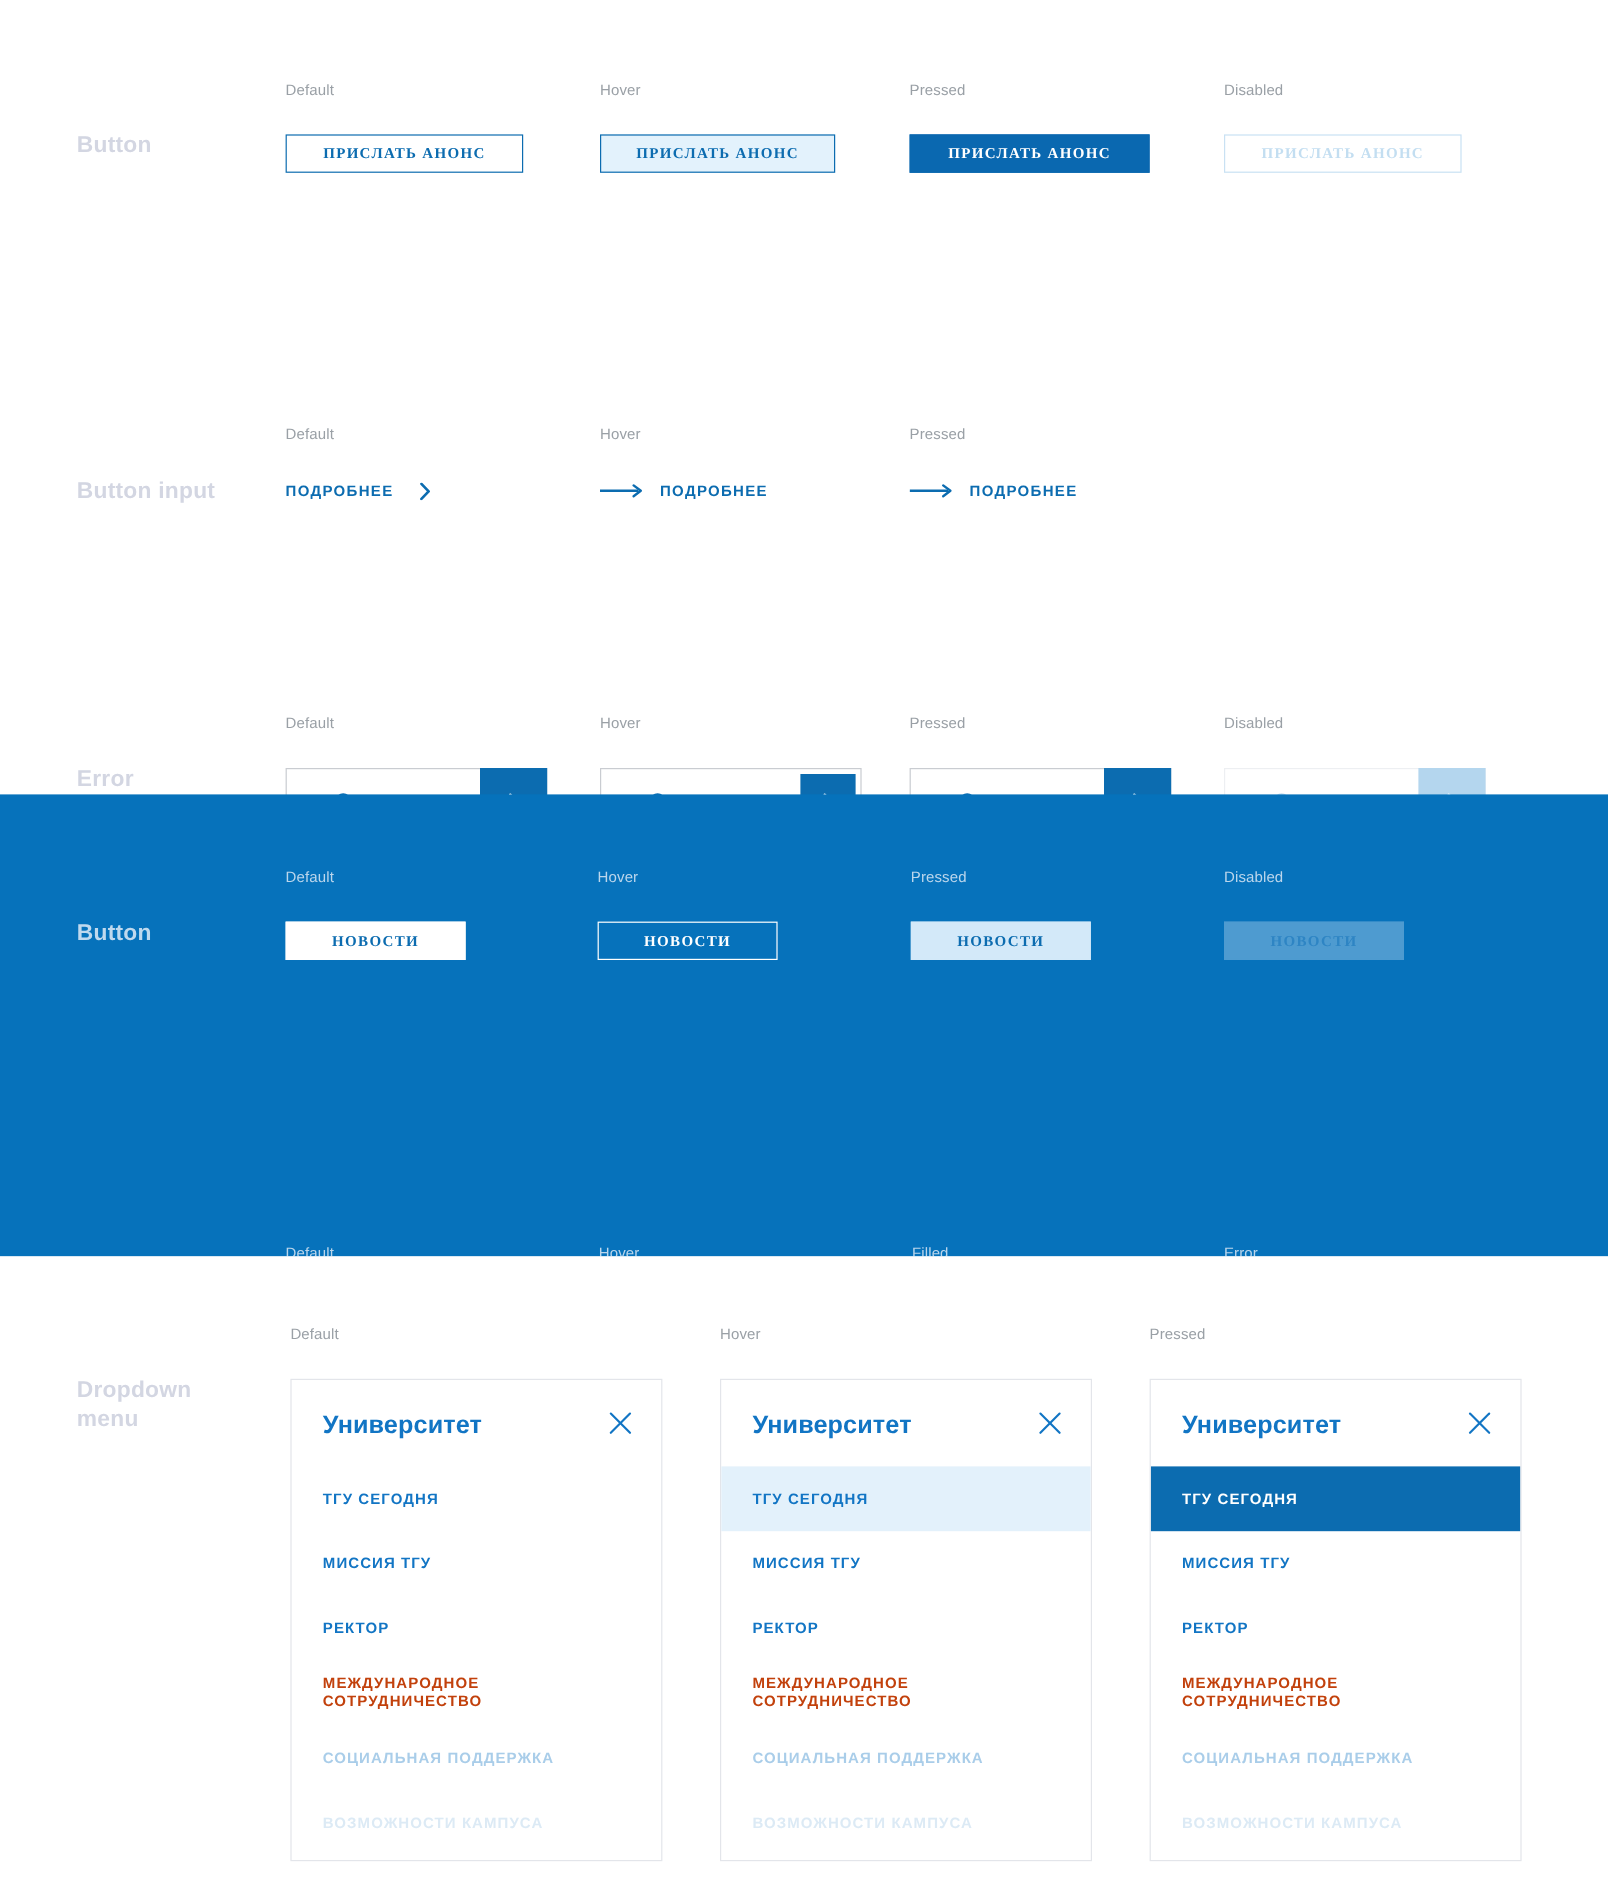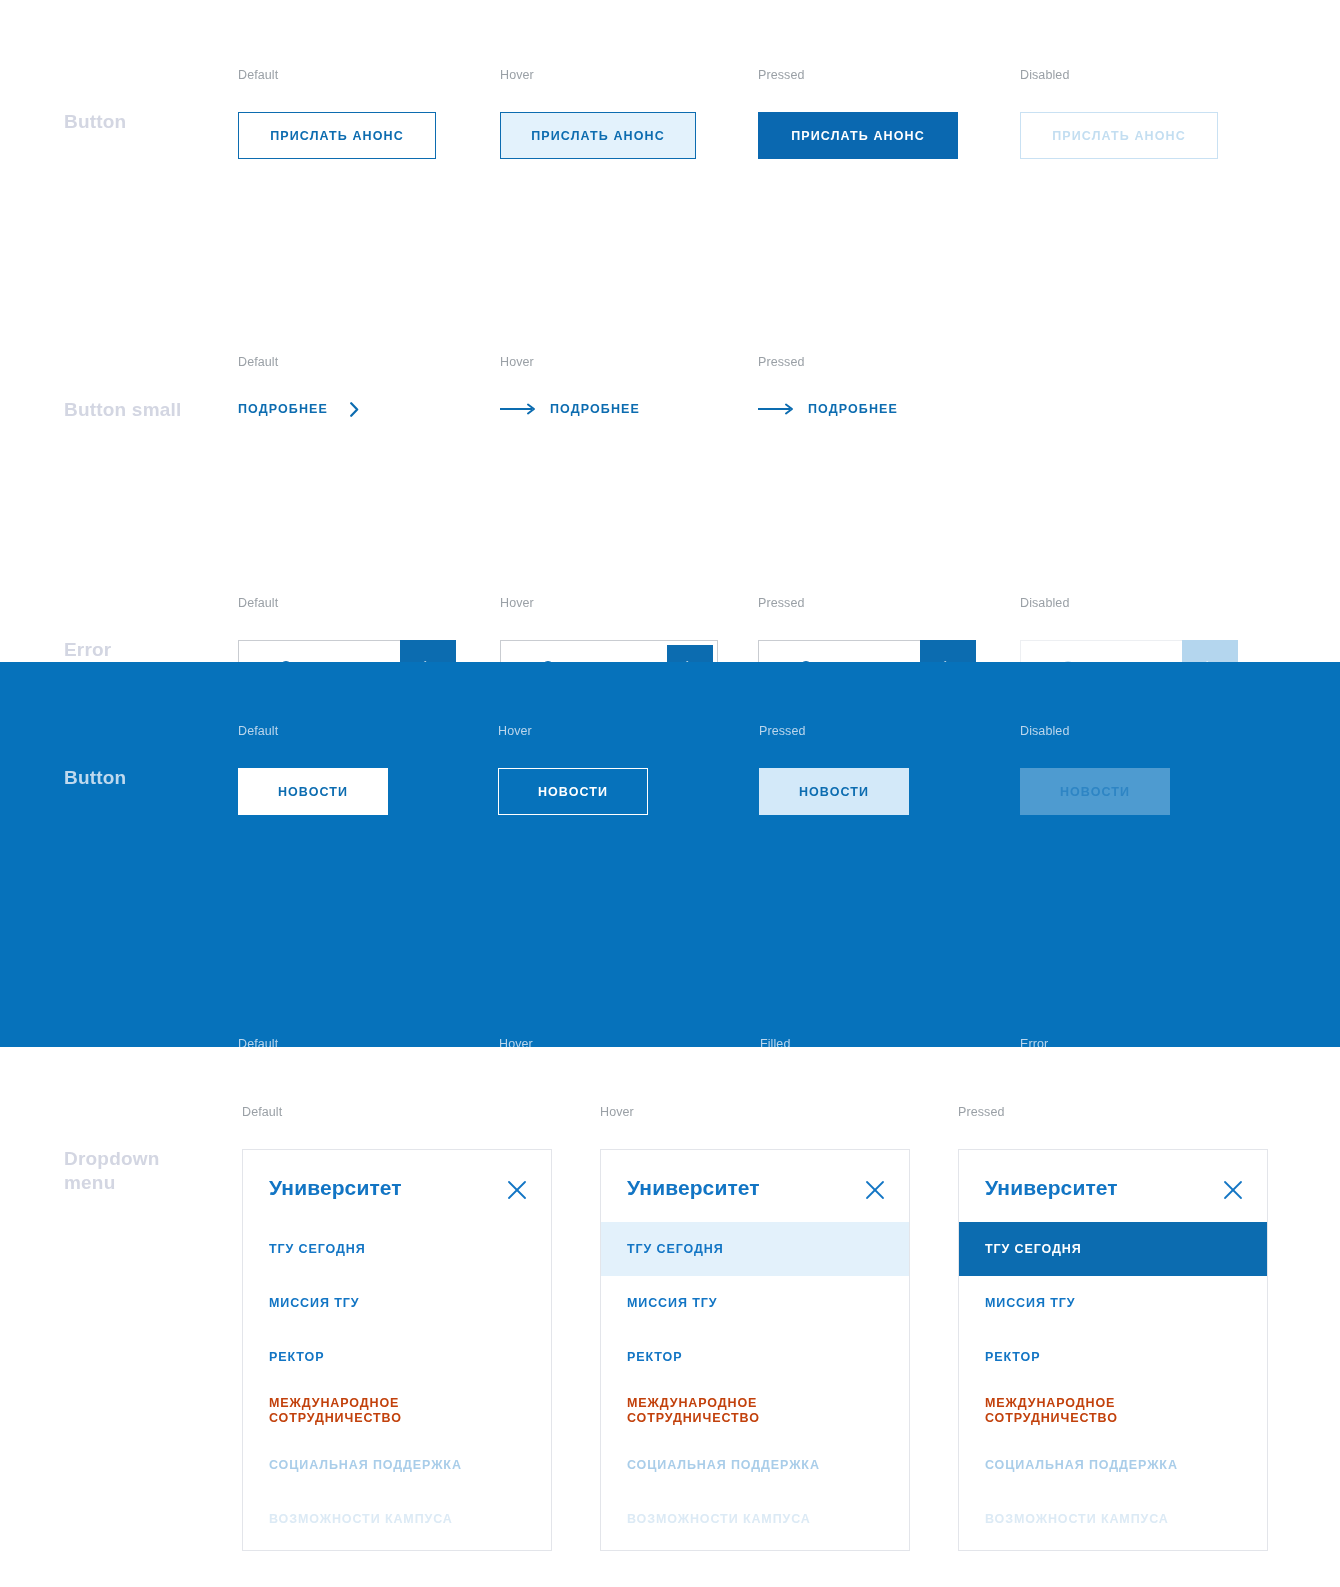--- a/index.html
+++ b/index.html
@@ -40,27 +40,28 @@
     margin-bottom: 30px;
     line-height: 14px;
   }
   .section.blue .state-label { color: #BBD6EC; }
 
   
   .btn {
     display: flex;
     align-items: center;
     justify-content: center;
-    height: 47px;
+    height: 32px;
     font-size: 12.5px;
     font-weight: 700;
     letter-spacing: 1.1px;
     text-transform: uppercase;
     white-space: nowrap;
     user-select: none;
+    font-family: Liberation Serif, serif;
   }
   .btn-default  { width: 198px; background: #fff;     color: #0C6CB0; border: 1px solid #0C6CB0; }
   .btn-hover    { width: 196px; background: #E3F2FC;  color: #0C6CB0; border: 1px solid #0C6CB0; }
   .btn-pressed  { width: 200px; background: #0A68B0;  color: #ffffff; border: 1px solid #0A68B0; }
   .btn-disabled { width: 198px; background: #fff;     color: #C3DEF1; border: 1px solid #C9E1F3; }
 
   
   .btn-b-default  { width: 150px; background: #ffffff; color: #0C6CB0; border: 1px solid #ffffff; }
   .btn-b-hover    { width: 150px; background: transparent; color: #ffffff; border: 1px solid #ffffff; }
   .btn-b-pressed  { width: 150px; background: #D3E9F9; color: #0C6CB0; border: 1px solid #D3E9F9; }
@@ -142,21 +143,21 @@
 
   
   .dd {
     width: 310px;
     background: #ffffff;
     border: 1px solid #E3E5EA;
     overflow: hidden;
   }
   .dd-head {
     display: flex;
-    align-items: flex-end;
+    align-items: flex-start;
     justify-content: space-between;
     padding: 26px 24px 22px 26px;
   }
   .dd-title {
     font-size: 21px;
     font-weight: 700;
     color: #1275C4;
     letter-spacing: .1px;
   }
   .dd-close { display: flex; cursor: pointer; }
@@ -207,21 +208,21 @@
         </div>
 
         <div class="cell" style="left:1020px;">
           <div class="state-label">Disabled</div>
           <div class="btn btn-disabled">ПРИСЛАТЬ АНОНС</div>
         </div>
       </div>
     </div>
 
     <div class="row" style="height:120px;">
-      <div class="row-label" style="top:250px;">Button small</div>
+      <div class="row-label" style="top:250px;">Button input</div>
       <div class="cells" style="position:absolute; top:207px; left:0; right:0; height:80px;">
 
         <div class="cell" style="left:238px;">
           <div class="state-label">Default</div>
           <div class="btn-small">
             <span>ПОДРОБНЕЕ</span>
             <span class="chev">
               <svg width="9" height="15" viewBox="0 0 9 15">
                   <path d="M1.2 1.2 L7.2 7.5 L1.2 13.8" fill="none" stroke="#0C6CB0" stroke-width="2.2" stroke-linecap="round" stroke-linejoin="round"></path>
                 </svg>

